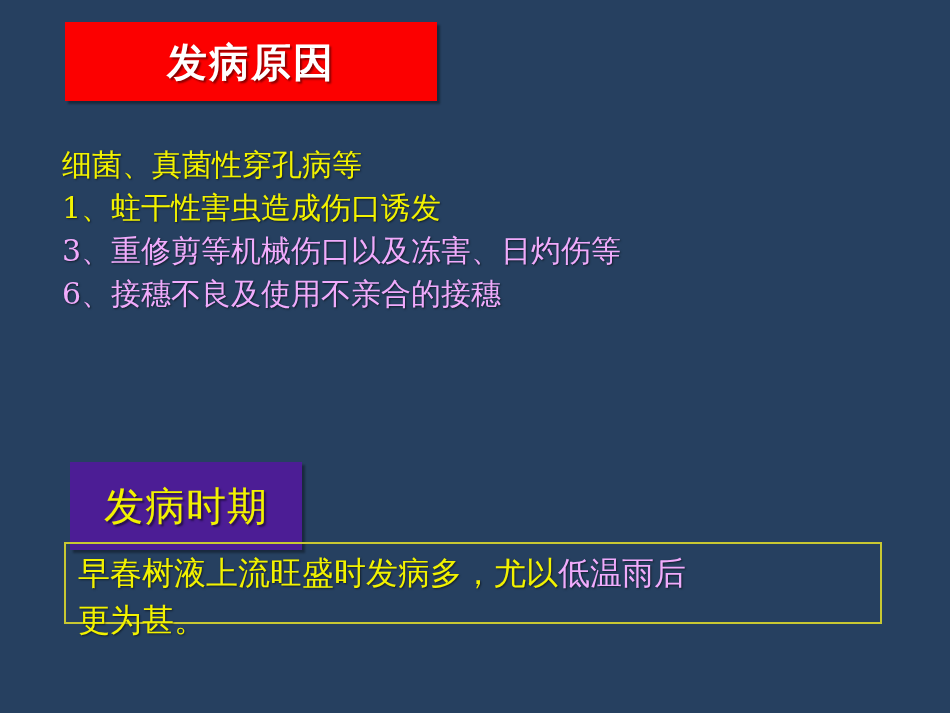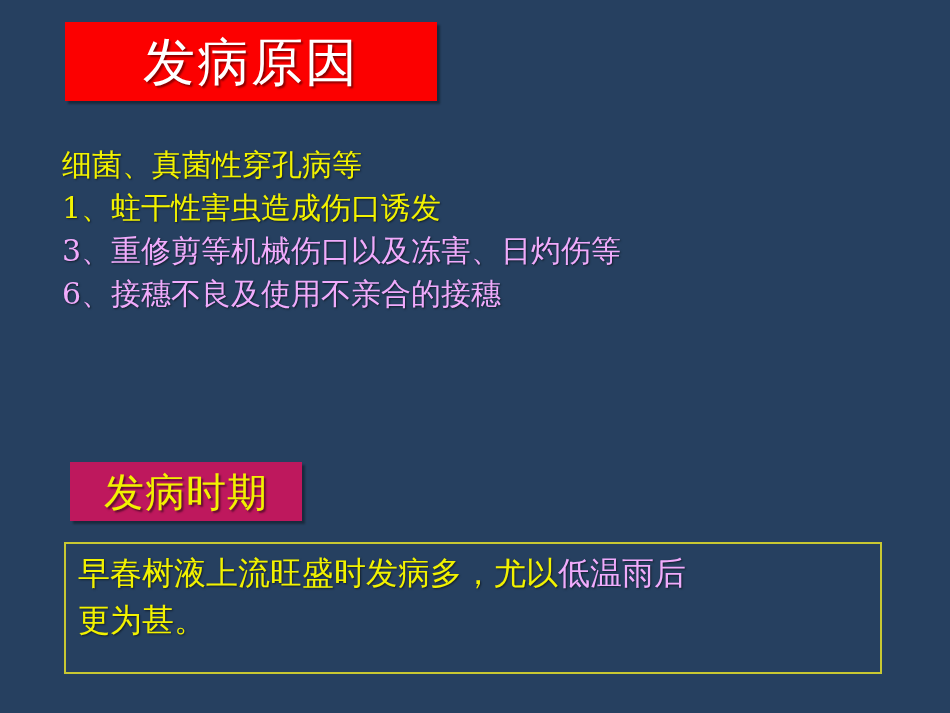--- a/index.html
+++ b/index.html
@@ -28,22 +28,22 @@
     width: 372px;
     height: 79px;
     background: #FC0000;
     box-shadow: 3px 3px 2px rgba(0,0,0,0.35);
     display: flex;
     align-items: center;
     justify-content: center;
   }
   .title-banner .banner-text {
     color: #FFFFFF;
-    font-size: 52px;
-    font-weight: normal;
+    font-size: 40px;
+    font-weight: bold;
     letter-spacing: 2px;
     line-height: 1;
     font-family: "DejaVu Serif", "Liberation Serif", serif;
     text-shadow: 2px 2px 2px rgba(0,0,0,0.45);
     white-space: nowrap;
   }
 
   
   .body-list {
     position: absolute;
@@ -60,22 +60,22 @@
   }
   .c-yellow { color: #F2F200; }
   .c-white  { color: #f0abfc; }
 
   
   .sub-banner {
     position: absolute;
     left: 70px;
     top: 462px;
     width: 232px;
-    height: 59px;
-    background: #be185d;
+    height: 88px;
+    background: #4c1d95;
     box-shadow: 3px 3px 2px rgba(0,0,0,0.35);
     display: flex;
     align-items: center;
     justify-content: center;
   }
   .sub-banner .banner-text {
     color: #F2F200;
     font-size: 40px;
     line-height: 1;
     letter-spacing: 1px;
@@ -83,21 +83,21 @@
     text-shadow: 2px 2px 2px rgba(0,0,0,0.5);
     white-space: nowrap;
   }
 
   
   .note-box {
     position: absolute;
     left: 64px;
     top: 542px;
     width: 818px;
-    height: 132px;
+    height: 82px;
     border: 2px solid #C8C832;
     box-sizing: border-box;
     padding: 6px 0 0 12px;
   }
   .note-line {
     font-family: "DejaVu Serif", "Liberation Serif", serif;
     font-size: 32px;
     line-height: 47px;
     white-space: nowrap;
     text-shadow: 1px 1px 2px rgba(0,0,0,0.55);

